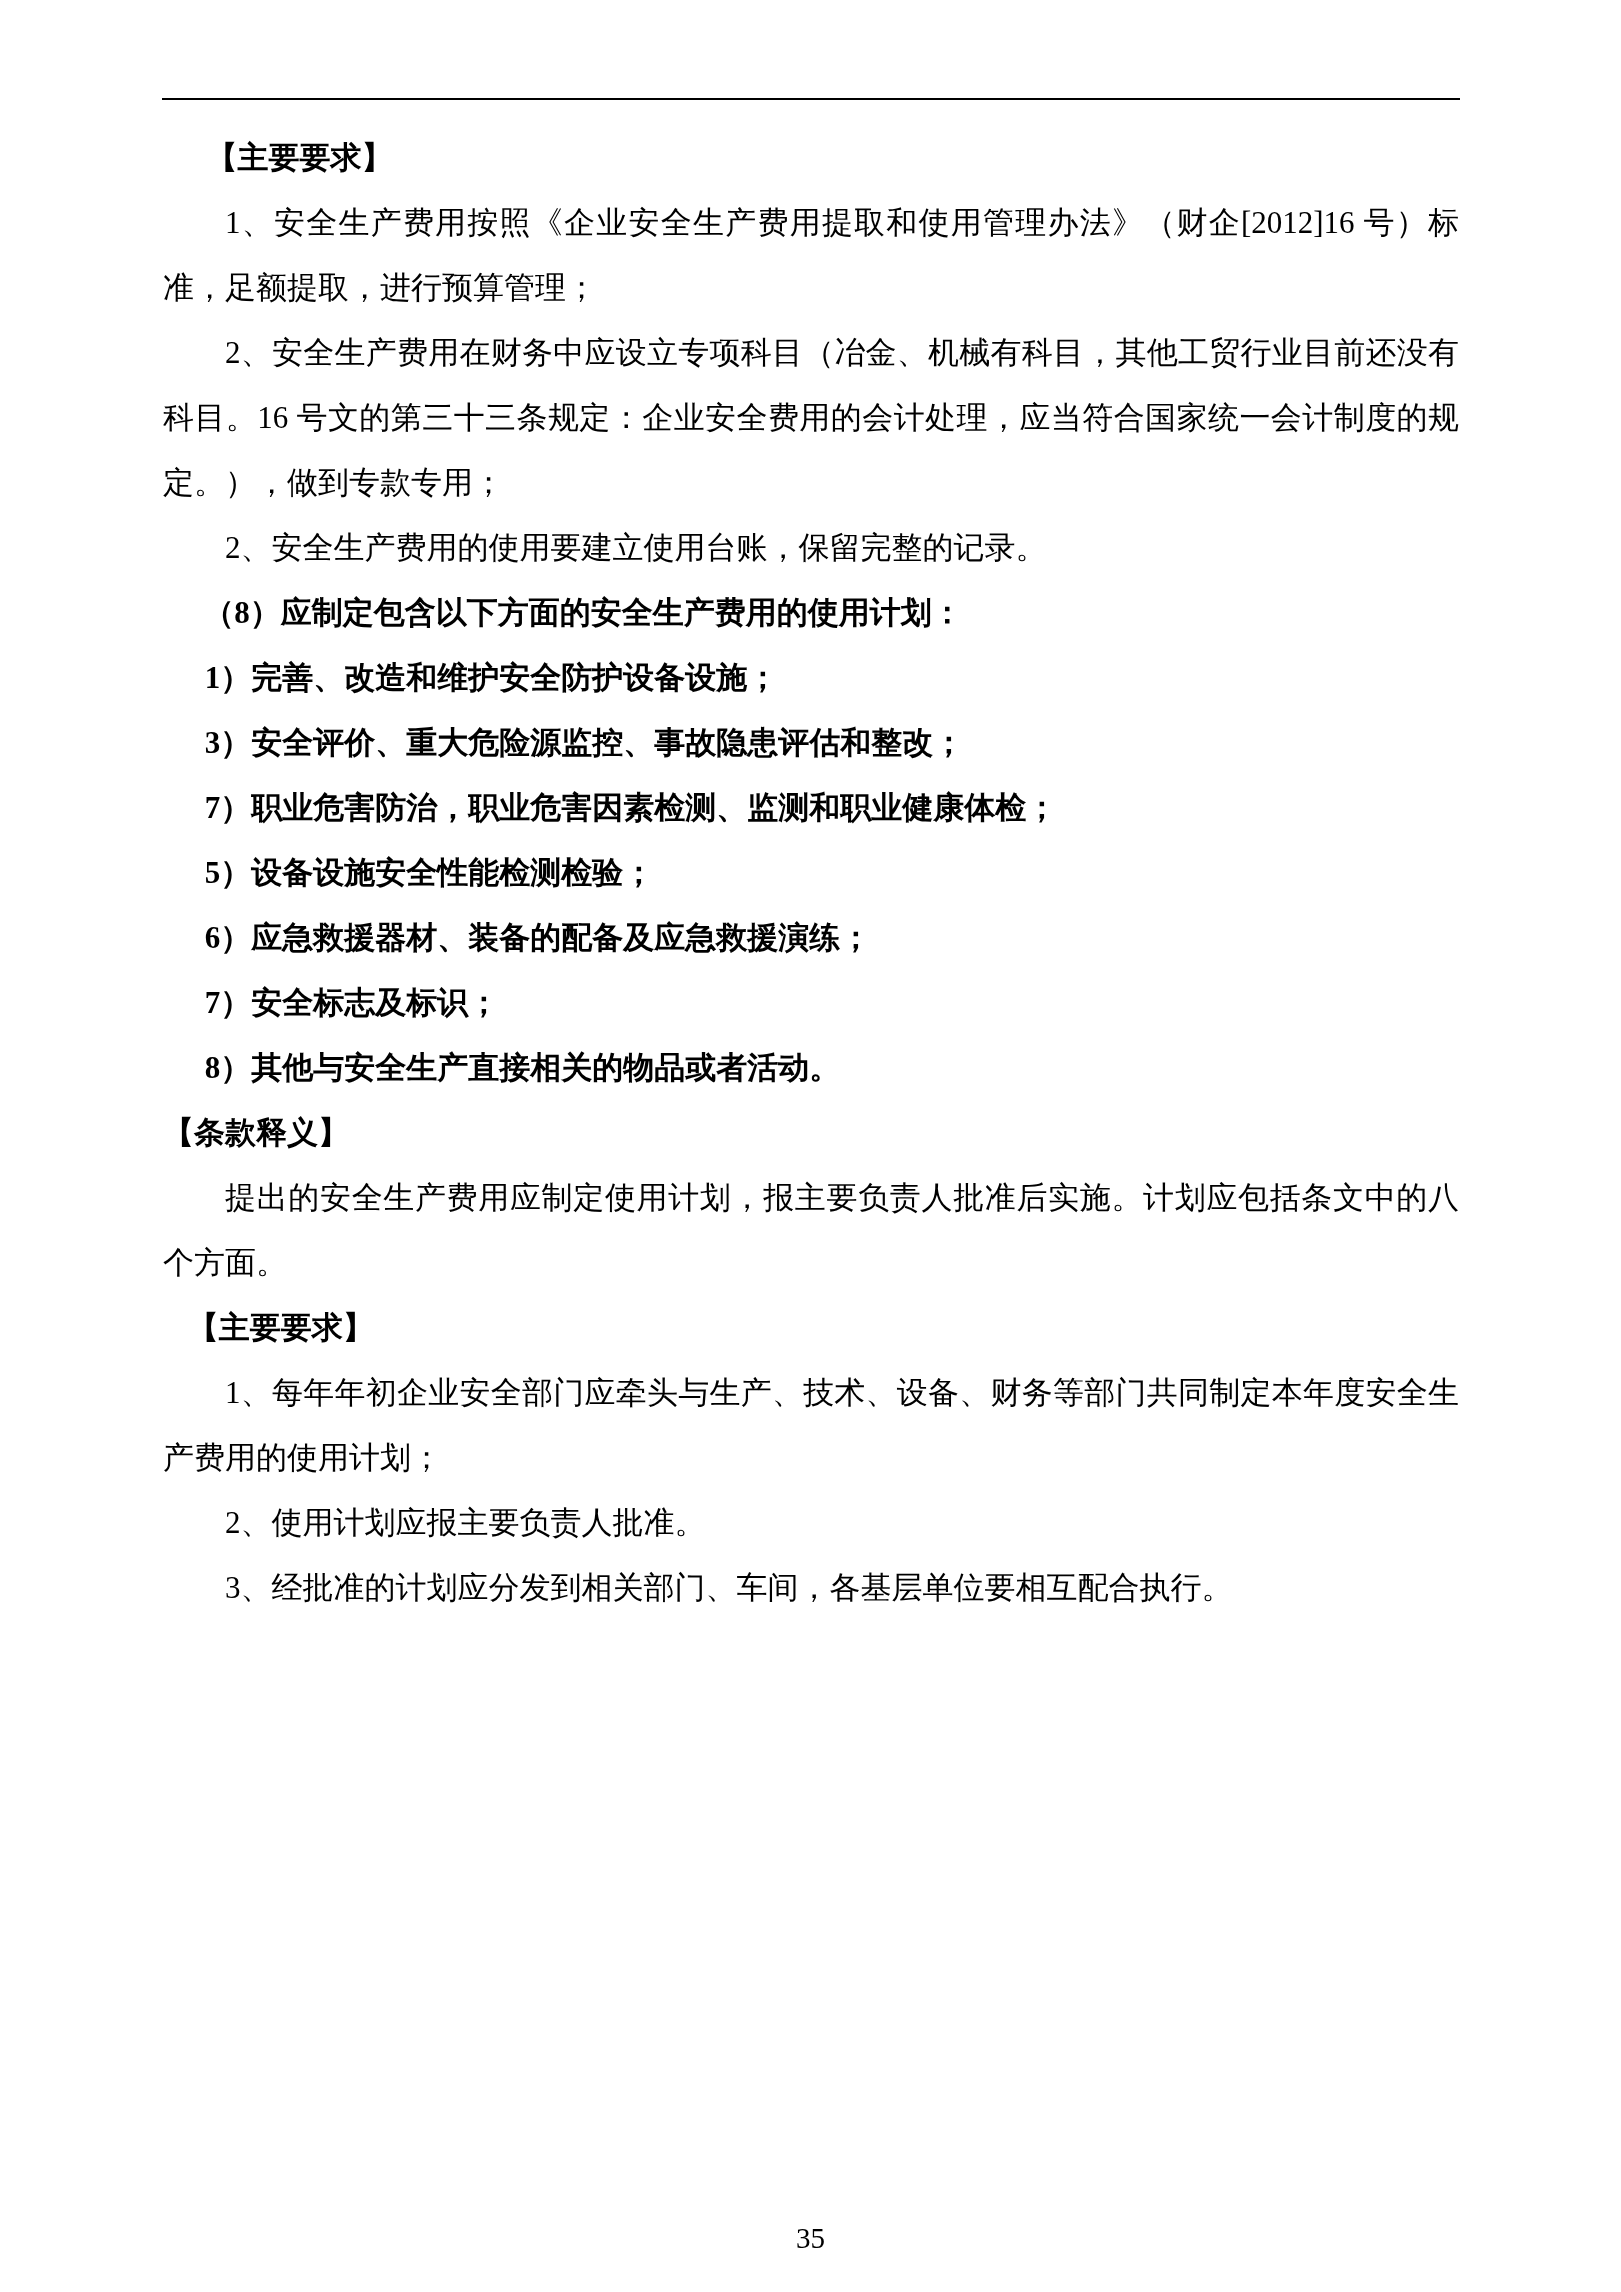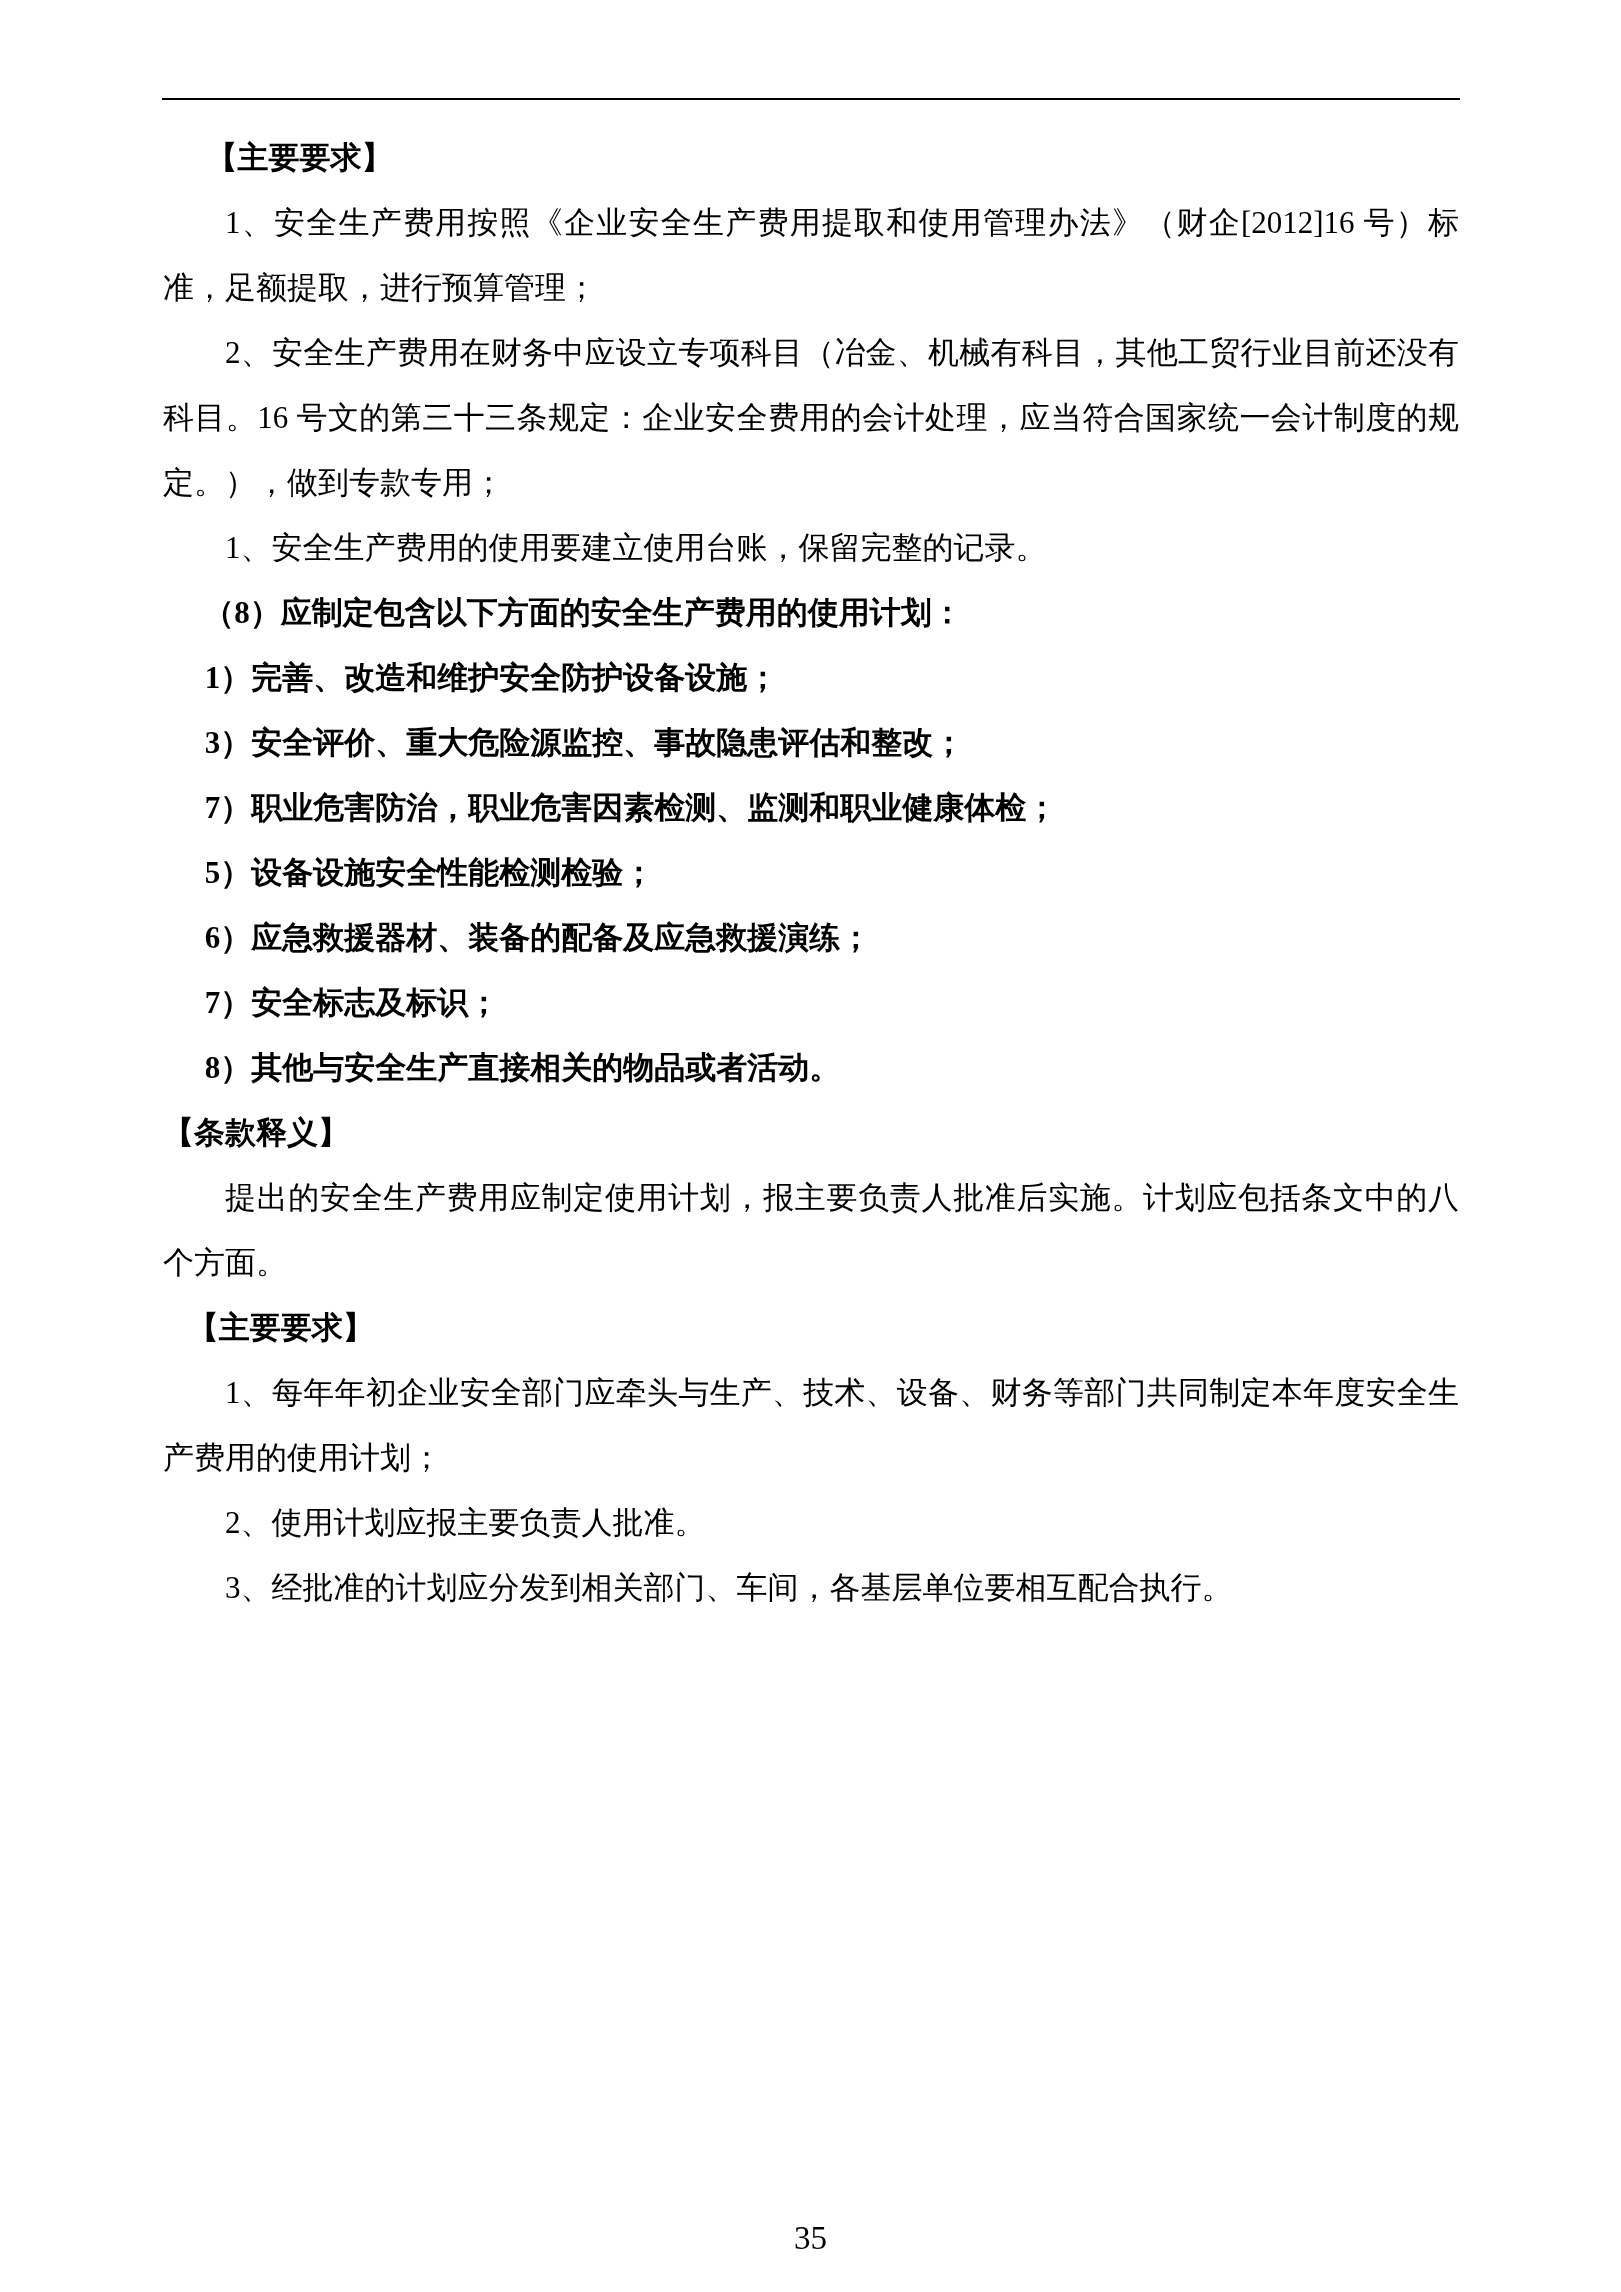--- a/index.html
+++ b/index.html
@@ -55,36 +55,36 @@
   }
   .ind-0   { text-indent: 0; }
   .ind-08  { text-indent: 0.8em; }
   .ind-14  { text-indent: 1.4em; }
   .page-number {
     position: absolute;
     bottom: 39px;
     left: 0;
     width: 100%;
     text-align: center;
-    font-size: 33px;
+    font-size: 29px;
     line-height: 31px;
   }
 </style>
 </head>
 <body>
 
 <div class="page">
 
   <div class="header-rule"></div>
 
   <div class="content">
     <p class="heading ind-14">【主要要求】</p>
     <p class="body-para">1、安全生产费用按照《企业安全生产费用提取和使用管理办法》（财企[2012]16 号）标准，足额提取，进行预算管理；</p>
     <p class="body-para">2、安全生产费用在财务中应设立专项科目（冶金、机械有科目，其他工贸行业目前还没有科目。16 号文的第三十三条规定：企业安全费用的会计处理，应当符合国家统一会计制度的规定。），做到专款专用；</p>
-    <p class="body-para">1、安全生产费用的使用要建立使用台账，保留完整的记录。</p>
+    <p class="body-para">2、安全生产费用的使用要建立使用台账，保留完整的记录。</p>
     <p class="sub-heading">（8）应制定包含以下方面的安全生产费用的使用计划：</p>
     <p class="list-item">1）完善、改造和维护安全防护设备设施；</p>
     <p class="list-item">3）安全评价、重大危险源监控、事故隐患评估和整改；</p>
     <p class="list-item">7）职业危害防治，职业危害因素检测、监测和职业健康体检；</p>
     <p class="list-item">5）设备设施安全性能检测检验；</p>
     <p class="list-item">6）应急救援器材、装备的配备及应急救援演练；</p>
     <p class="list-item">7）安全标志及标识；</p>
     <p class="list-item">8）其他与安全生产直接相关的物品或者活动。</p>
     <p class="heading ind-0">【条款释义】</p>
     <p class="body-para">提出的安全生产费用应制定使用计划，报主要负责人批准后实施。计划应包括条文中的八个方面。</p>

